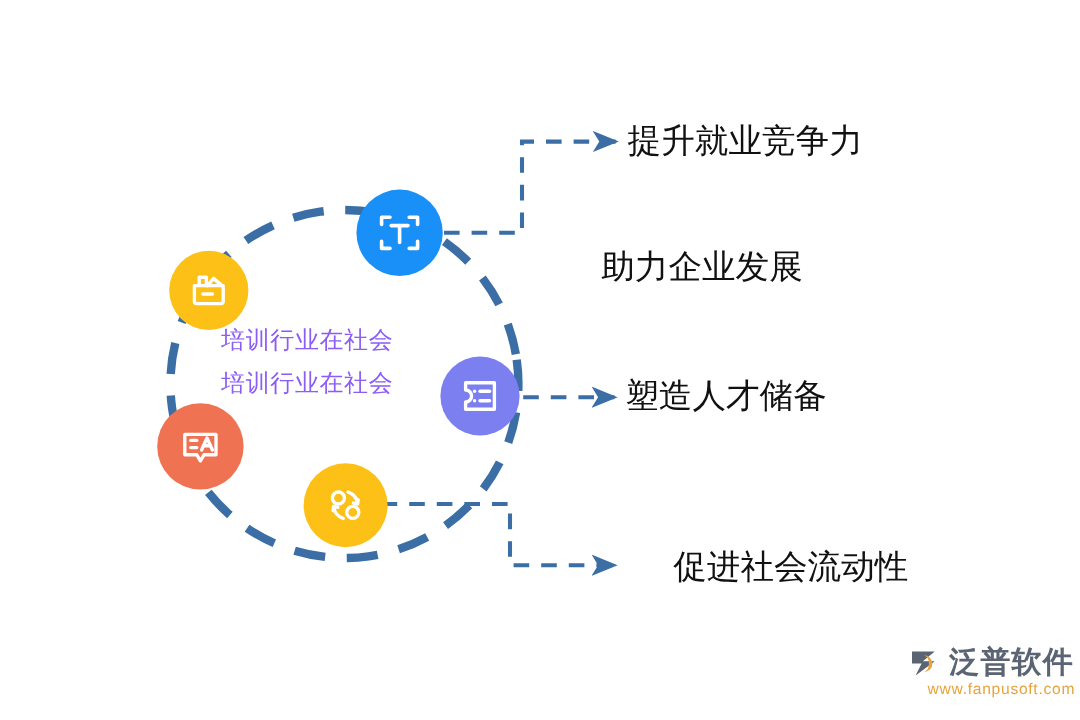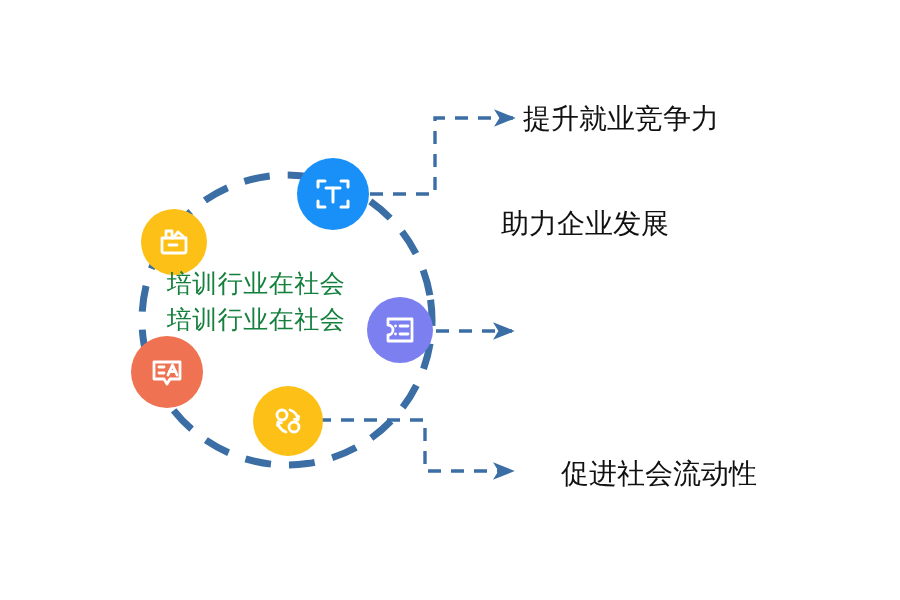--- a/index.html
+++ b/index.html
@@ -35,22 +35,22 @@
   }
   .node svg { display: block; }
 
   
   #center-label {
     position: absolute;
     left: 136px;
     top: 266px;
     width: 240px;
     text-align: center;
-    color: #15803d;
-    font-size: 25px;
+    color: #8b5cf6;
+    font-size: 20px;
     line-height: 36px;
     font-weight: 400;
     letter-spacing: 0.5px;
     font-family: "Liberation Serif", "DejaVu Serif", serif;
     white-space: nowrap;
   }
   #center-label div { white-space: nowrap; }
 
   
   .outcome-label {
@@ -187,17 +187,28 @@
 
   <div id="center-label">
     <div>培训行业在社会</div>
     <div>培训行业在社会</div>
   </div>
 
   <div class="outcome-label" id="outcome-0">提升就业竞争力</div>
 
   <div class="outcome-label" id="outcome-1">助力企业发展</div>
 
+  <div class="outcome-label" id="outcome-2">塑造人才储备</div>
 
   <div class="outcome-label" id="outcome-3">促进社会流动性</div>
 
+  <div id="watermark">
+    <span id="watermark-mark">
+      <svg width="30" height="26" viewBox="0 0 30 26" xmlns="http://www.w3.org/2000/svg">
+        <path d="M3 3 L22 3 L12 11 L22 11 L6 23 L11 13 L3 13 Z" fill="#5a6472"></path>
+        <path d="M13 6 A7 7 0 0 1 20 13 A7 7 0 0 1 13 20 A7 7 0 0 0 17 13 A7 7 0 0 0 13 6 Z" fill="#e8a33d"></path>
+      </svg>
+    </span>
+    <div id="watermark-brand">泛普软件</div>
+    <div id="watermark-url">www.fanpusoft.com</div>
+  </div>
 
 </div>
 
 </body></html>

